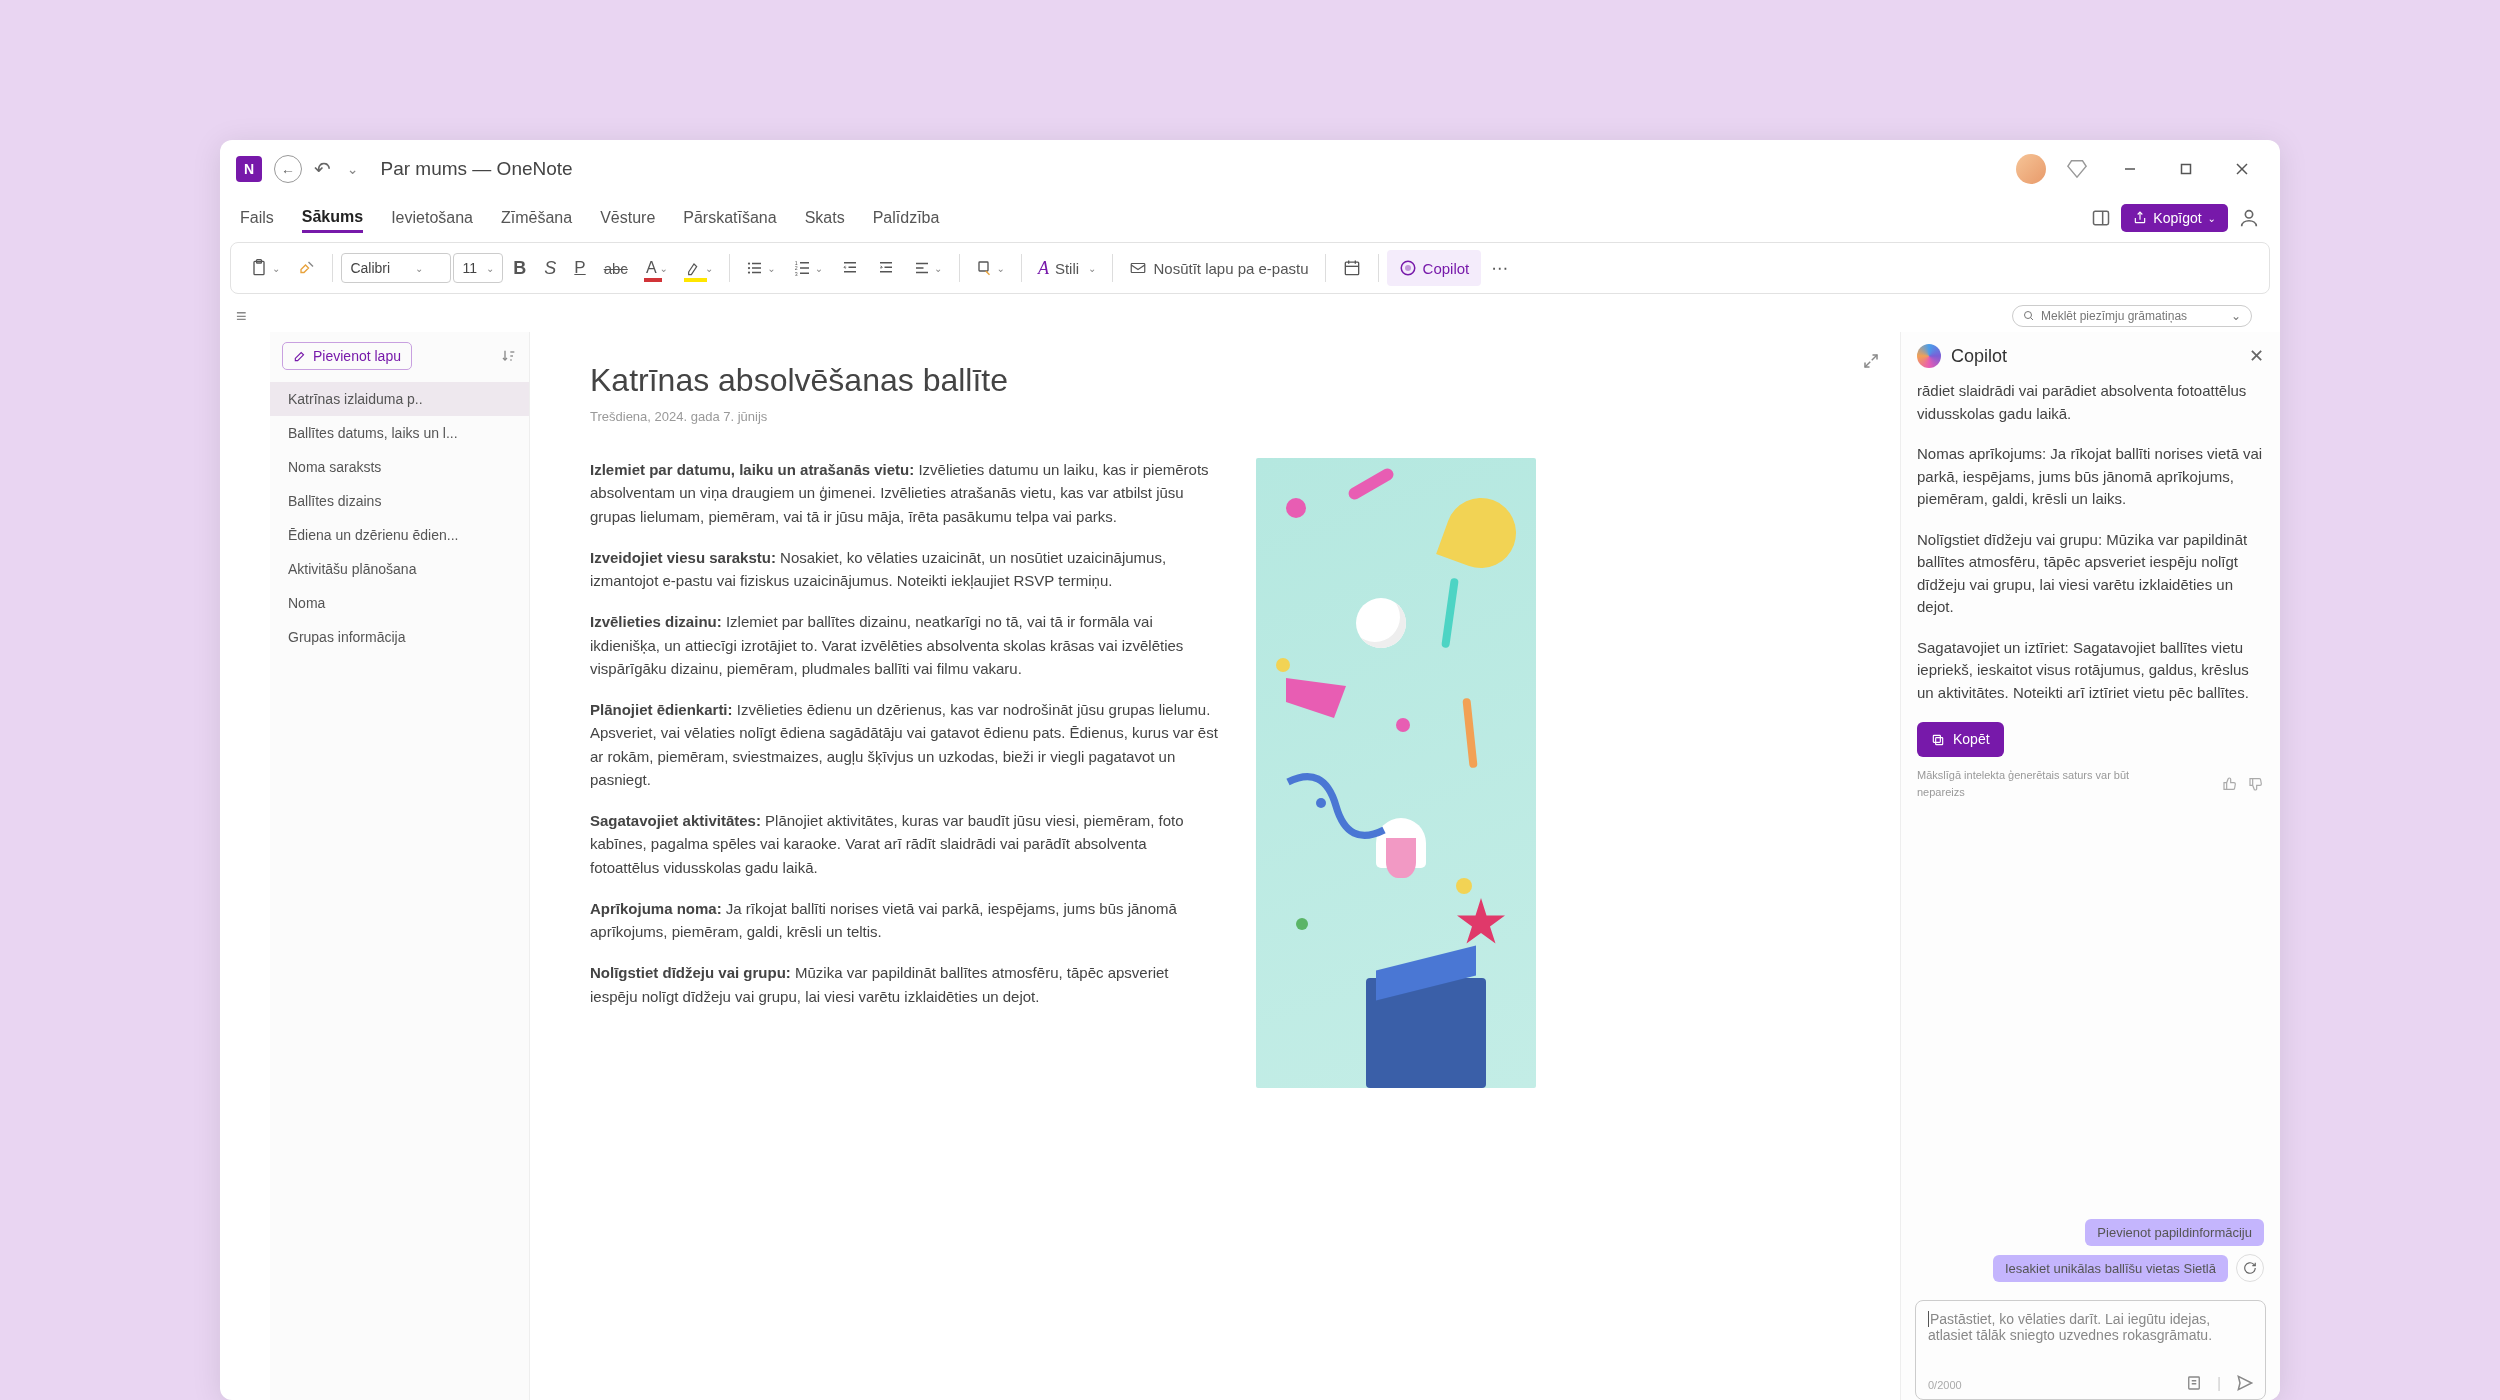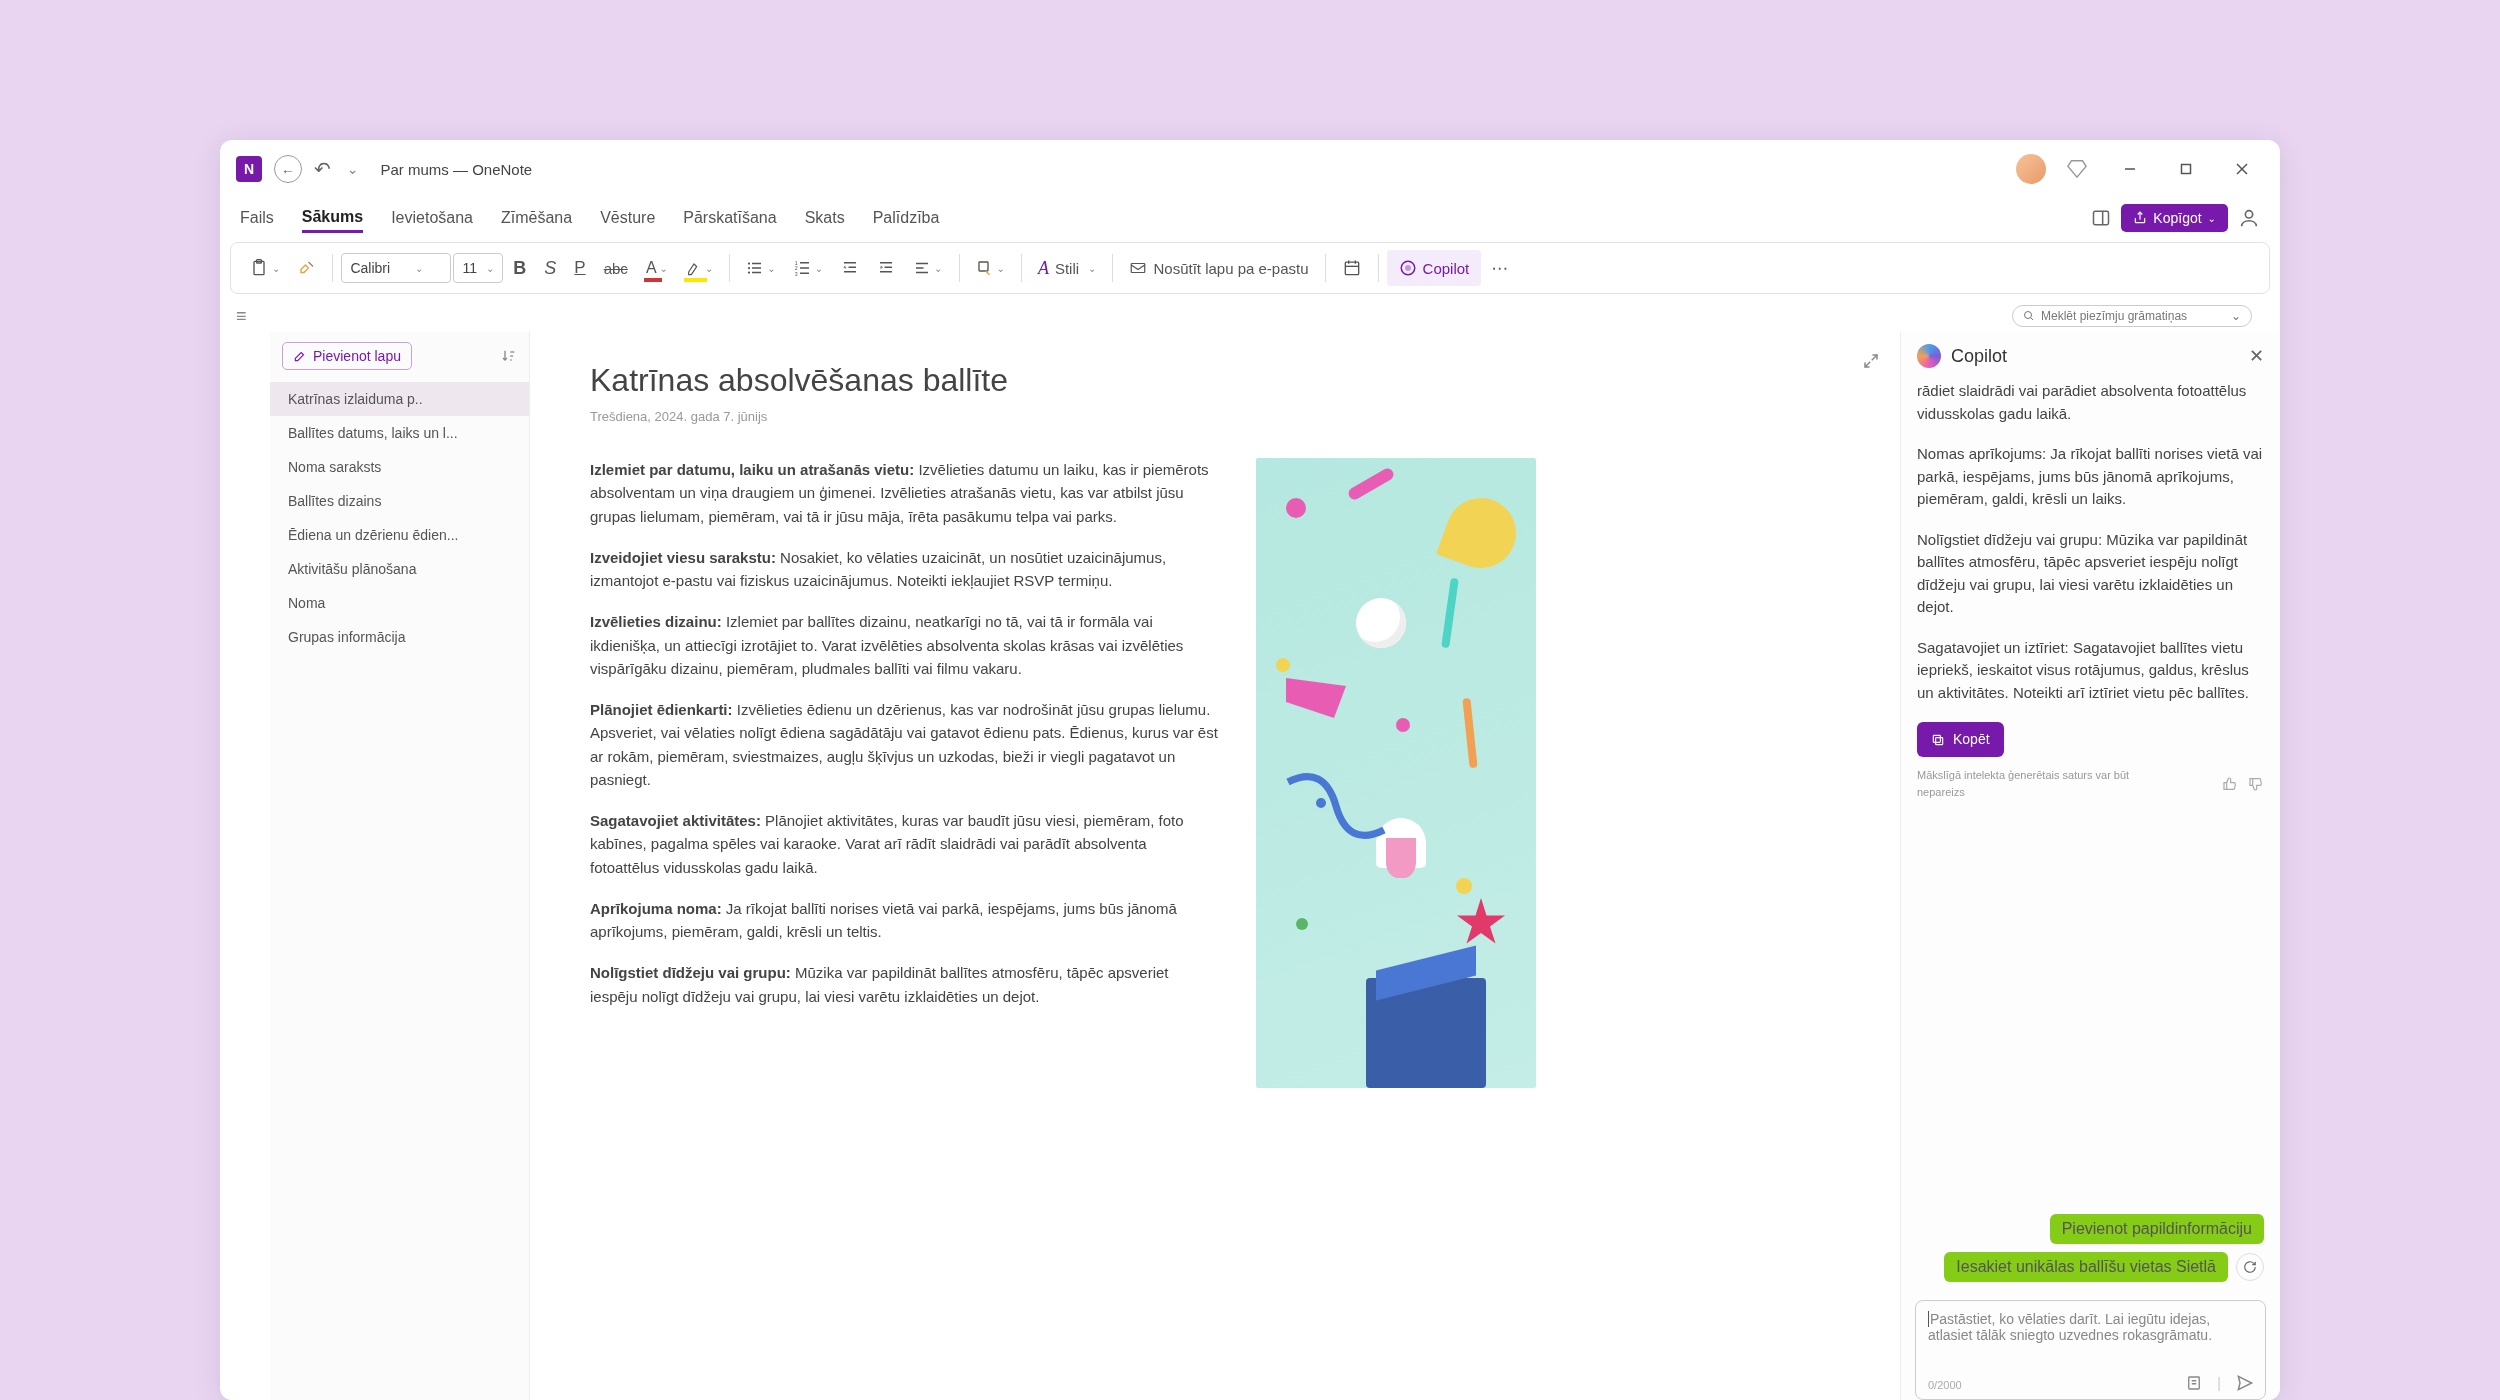--- a/index.html
+++ b/index.html
@@ -5,21 +5,21 @@
 * { margin: 0; padding: 0; box-sizing: border-box; font-family: 'Segoe UI', -apple-system, sans-serif; }
 body { background: #e9d5f2; width: 2500px; height: 1400px; overflow: hidden; padding: 140px 220px 0 220px; }
 .window { background: #fff; border-radius: 12px; width: 100%; height: 100%; overflow: hidden; box-shadow: 0 4px 30px rgba(0,0,0,0.1); display: flex; flex-direction: column; }
 
 
 .titlebar { display: flex; align-items: center; height: 58px; padding: 0 16px; gap: 12px; }
 .titlebar .app-icon { width: 26px; height: 26px; background: #7719aa; border-radius: 4px; display: flex; align-items: center; justify-content: center; color: #fff; font-size: 14px; font-weight: bold; }
 .titlebar .nav-btn { width: 28px; height: 28px; border-radius: 50%; border: 1.5px solid #999; display: flex; align-items: center; justify-content: center; color: #666; cursor: pointer; font-size: 14px; }
 .titlebar .undo { color: #666; cursor: pointer; font-size: 20px; }
 .titlebar .save { color: #888; font-size: 14px; margin-left: 4px; }
-.titlebar .title { color: #444; font-size: 15px; margin-left: 10px; }
+.titlebar .title { color: #444; font-size: 19px; margin-left: 10px; }
 .titlebar .search { flex: 0 0 570px; margin-left: 210px; }
 .titlebar .search-box { width: 100%; height: 38px; border: 1px solid #ccc; border-radius: 6px; padding: 0 14px; display: flex; align-items: center; gap: 10px; color: #888; background: #fdfdfd; }
 .titlebar .spacer { flex: 1; }
 .titlebar .avatar { width: 30px; height: 30px; border-radius: 50%; background: linear-gradient(135deg,#f6c497,#e89a6a); }
 .titlebar .diamond { color: #999; font-size: 20px; margin: 0 8px; }
 .titlebar .win-btn { width: 44px; height: 30px; display: flex; align-items: center; justify-content: center; color: #555; cursor: pointer; }
 
 
 .ribbon-tabs { display: flex; align-items: center; height: 40px; padding: 0 20px; gap: 28px; font-size: 16px; color: #555; }
 .ribbon-tabs .tab { cursor: pointer; padding: 4px 0; }
@@ -77,21 +77,21 @@
 .copilot .cp-header { display: flex; align-items: center; padding: 12px 16px; gap: 10px; }
 .copilot .cp-logo { width: 24px; height: 24px; border-radius: 50%; background: conic-gradient(#4a9eea,#7b5ed6,#e85db3,#f2a154,#4a9eea); }
 .copilot .cp-title { font-size: 18px; color: #333; font-weight: 500; }
 .copilot .cp-close { margin-left: auto; color: #666; cursor: pointer; font-size: 18px; }
 .copilot .cp-body { flex: 1; overflow: hidden; padding: 0px 16px; font-size: 15px; color: #444; line-height: 1.5; }
 .copilot .cp-body p { margin-bottom: 18px; }
 .copilot .cp-copy { background: #7719aa; color: #fff; border-radius: 6px; padding: 7px 14px; font-size: 14px; display: inline-flex; align-items: center; gap: 8px; margin-bottom: 10px; }
 .copilot .cp-disc { font-size: 11px; color: #999; display: flex; align-items: flex-start; gap: 10px; }
 .copilot .cp-disc .thumbs { margin-left: auto; display: flex; gap: 10px; color: #aaa; align-self: center;}
 .copilot .cp-suggest { padding: 10px 16px; display: flex; flex-direction: column; align-items: flex-end; gap: 8px; }
-.copilot .chip { background: #84cc16; border-radius: 6px; padding: 6px 12px; font-size: 16px; color: #555; }
+.copilot .chip { background: #c4b5fd; border-radius: 6px; padding: 6px 12px; font-size: 13px; color: #555; }
 .copilot .chip-row { display: flex; gap: 8px; align-items: center; }
 .copilot .chip-row .refresh { width: 28px; height: 28px; border: 1px solid #ddd; border-radius: 50%; display: flex; align-items: center; justify-content: center; color: #666; font-size: 14px; }
 .copilot .cp-input { margin: 8px 14px 0 14px; border: 1px solid #ccc; border-radius: 8px; padding: 10px 12px; font-size: 14px; color: #888; min-height: 100px; position: relative; }
 .copilot .cp-input .counter { position: absolute; bottom: 8px; left: 12px; font-size: 11px; color: #aaa; }
 .copilot .cp-input .actions { position: absolute; bottom: 6px; right: 10px; display: flex; gap: 14px; color: #888; align-items: center;}
 .copilot .cp-input .cursor { border-left: 1px solid #555; animation: none; padding-left: 1px;}
 
 svg { display: block; }
 .ico { width: 18px; height: 18px; }
 </style>

